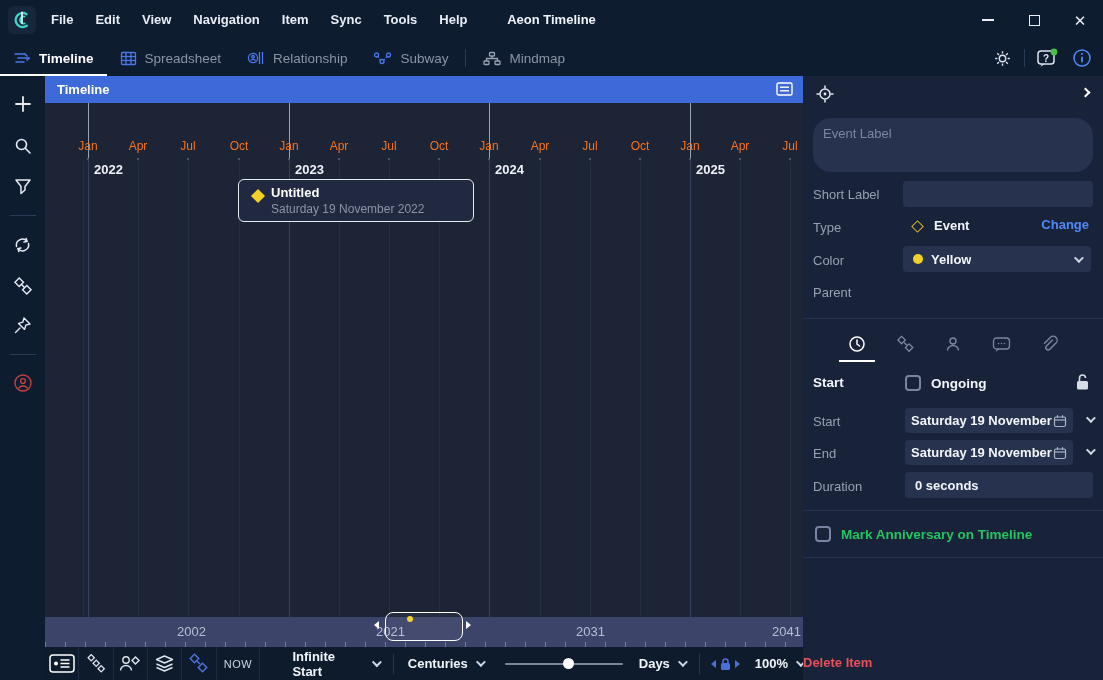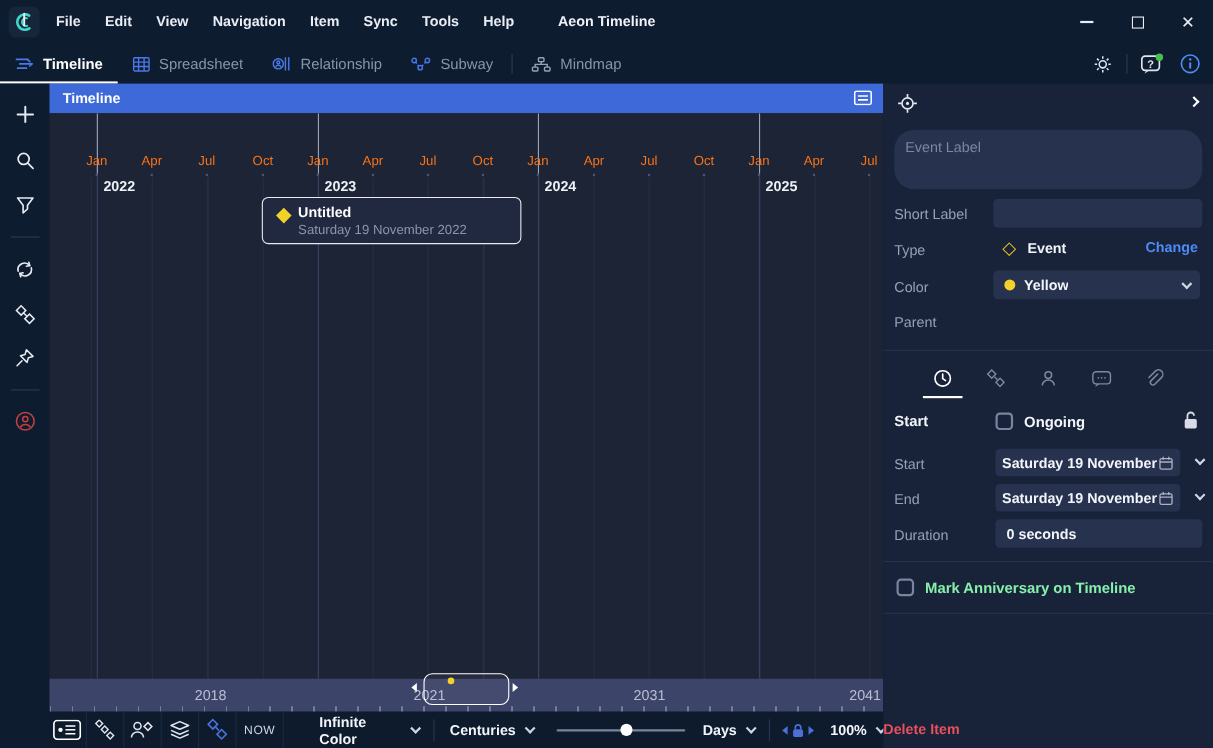--- a/index.html
+++ b/index.html
@@ -330,21 +330,21 @@
     <div id="event-card">
       <div id="event-diamond"></div>
       <div id="event-texts">
         <div id="event-title">Untitled</div>
         <div id="event-date">Saturday 19 November 2022</div>
       </div>
     </div>
   </div>
 
   <div id="minimap">
-    <div class="mm-year" style="left:132px">2018</div>
+    <div class="mm-year" style="left:132px">2002</div>
     <div class="mm-year" style="left:331px">2021</div>
     <div class="mm-year" style="left:531px">2031</div>
     <div class="mm-year" style="left:727px">2041</div>
   </div>
   <div id="mm-viewport">
     <div id="mm-dot"></div>
   </div>
   <div class="mm-arrow" id="mm-arrow-left"></div>
   <div class="mm-arrow" id="mm-arrow-right"></div>
 
@@ -379,21 +379,21 @@
     </div>
     <div class="bb-cell">
       <svg width="21" height="21" viewBox="0 0 21 21" stroke="#4d6fd8" stroke-width="1.5" fill="none">
         <rect x="3.5" y="2.5" width="6" height="6" transform="rotate(45 6.5 5.5)"></rect>
         <rect x="11.5" y="11.5" width="6" height="6" transform="rotate(45 14.5 14.5)"></rect>
         <line x1="9" y1="8" x2="12" y2="11"></line>
       </svg>
     </div>
     <div class="bb-cell bb-now">NOW</div>
     <div class="bb-drop" style="margin-left:32px">
-      <span>Infinite Color</span>
+      <span>Infinite Start</span>
         <span class="chev-down"></span>
     </div>
     <div class="bb-sep" style="margin-left:14px"></div>
     <div class="bb-drop" style="margin-left:14px">
       <span>Centuries</span>
         <span class="chev-down"></span>
     </div>
     <div id="zoom-slider" style="margin-left:22px">
       <div id="zoom-thumb"></div>
     </div>
@@ -519,20 +519,20 @@
     <span class="chev-down" style="position:absolute; right:10px; top:372px"></span>
 
     <div class="insp-label" style="top:403px">Duration</div>
     <div class="insp-field" style="left:102px; top:396px; width:188px; height:26px; padding:0 10px">
       <div class="insp-value">0 seconds</div>
     </div>
 
     <div class="insp-divider" style="top:434px"></div>
 
     <div class="checkbox" style="position:absolute; left:12px; top:450px"></div>
-    <div style="position:absolute; left:38px; top:451px; font-size:13.5px; font-weight:700; color:#86efac">Mark Anniversary on Timeline</div>
+    <div style="position:absolute; left:38px; top:451px; font-size:13.5px; font-weight:700; color:#22c55e">Mark Anniversary on Timeline</div>
 
     <div class="insp-divider" style="top:481px"></div>
 
     <div id="delete-item">Delete Item</div>
   </div>
 
 </div>
 
 </body></html>

